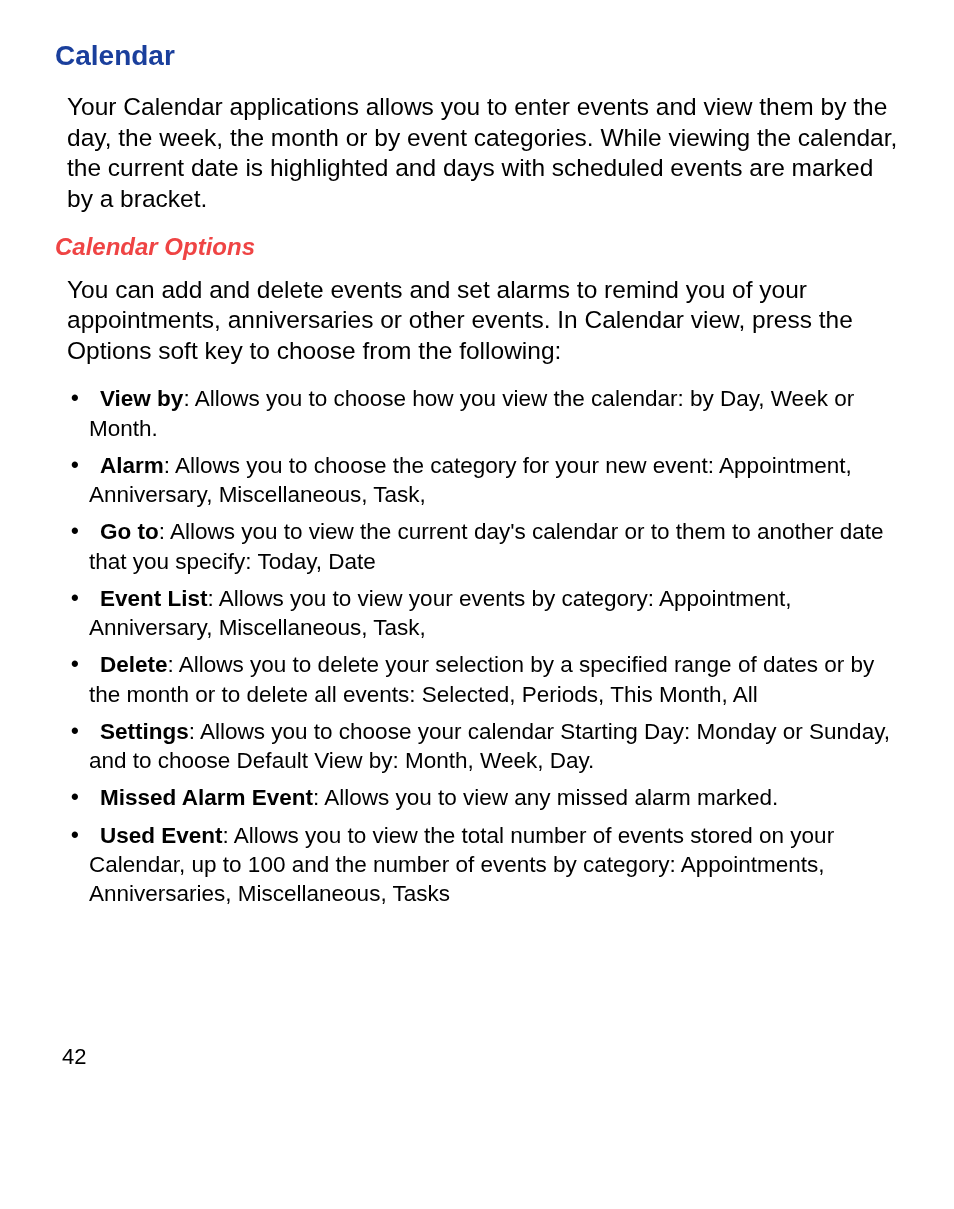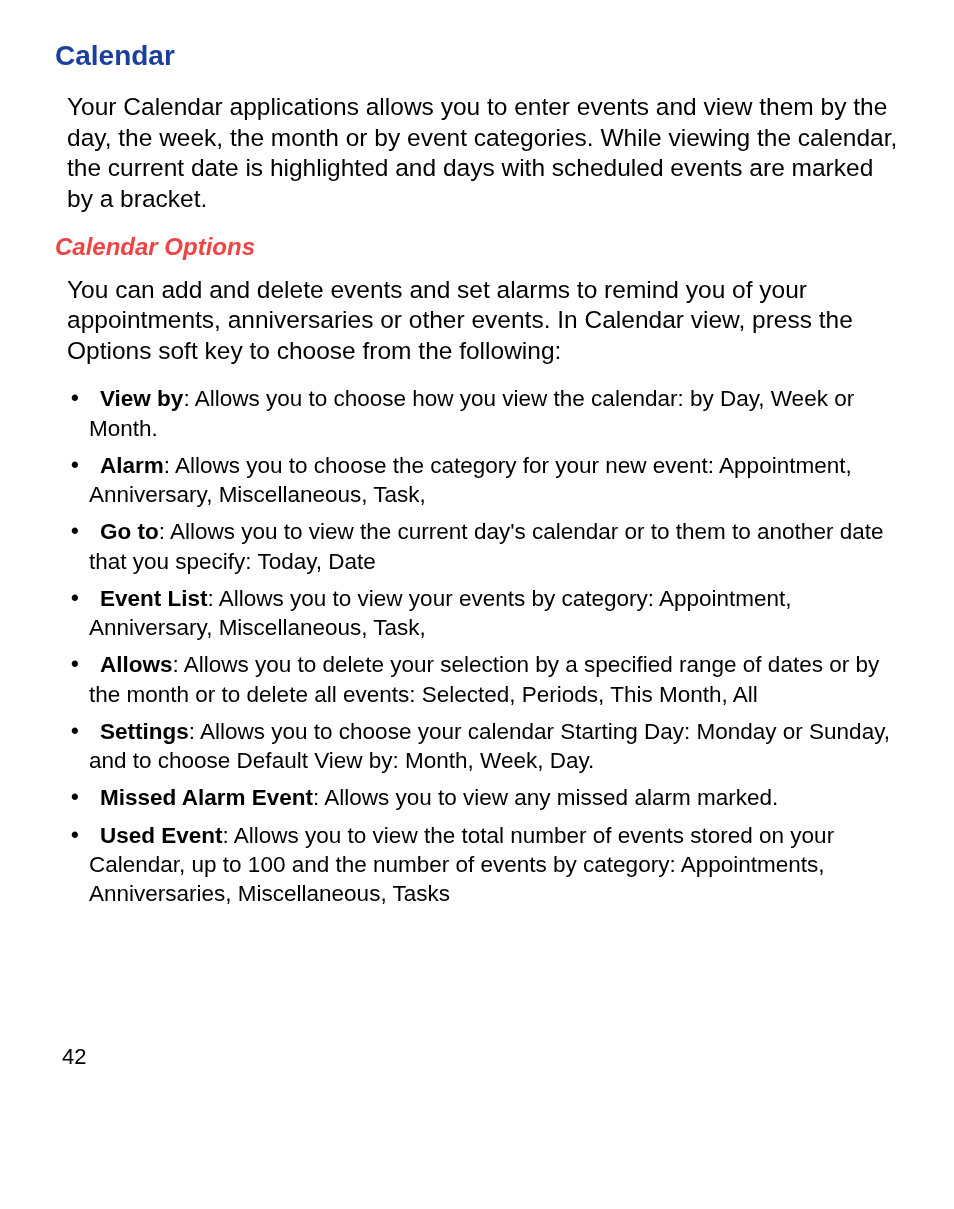--- a/index.html
+++ b/index.html
@@ -92,21 +92,21 @@
     <li>
       <span class="term">Alarm</span><span>: Allows you to choose the category for your new event: Appointment, Anniversary, Miscellaneous, Task,</span>
     </li>
     <li>
       <span class="term">Go to</span><span>: Allows you to view the current day's calendar or to them to another date that you specify: Today, Date</span>
     </li>
     <li>
       <span class="term">Event List</span><span>: Allows you to view your events by category: Appointment, Anniversary, Miscellaneous, Task,</span>
     </li>
     <li>
-      <span class="term">Allows</span><span>: Allows you to delete your selection by a specified range of dates or by the month or to delete all events: Selected, Periods, This Month, All</span>
+      <span class="term">Delete</span><span>: Allows you to delete your selection by a specified range of dates or by the month or to delete all events: Selected, Periods, This Month, All</span>
     </li>
     <li>
       <span class="term">Settings</span><span>: Allows you to choose your calendar Starting Day: Monday or Sunday, and to choose Default View by: Month, Week, Day.</span>
     </li>
     <li>
       <span class="term">Missed Alarm Event</span><span>: Allows you to view any missed alarm marked.</span>
     </li>
     <li>
       <span class="term">Used Event</span><span>: Allows you to view the total number of events stored on your Calendar, up to 100 and the number of events by category: Appointments, Anniversaries, Miscellaneous, Tasks</span>
     </li>

